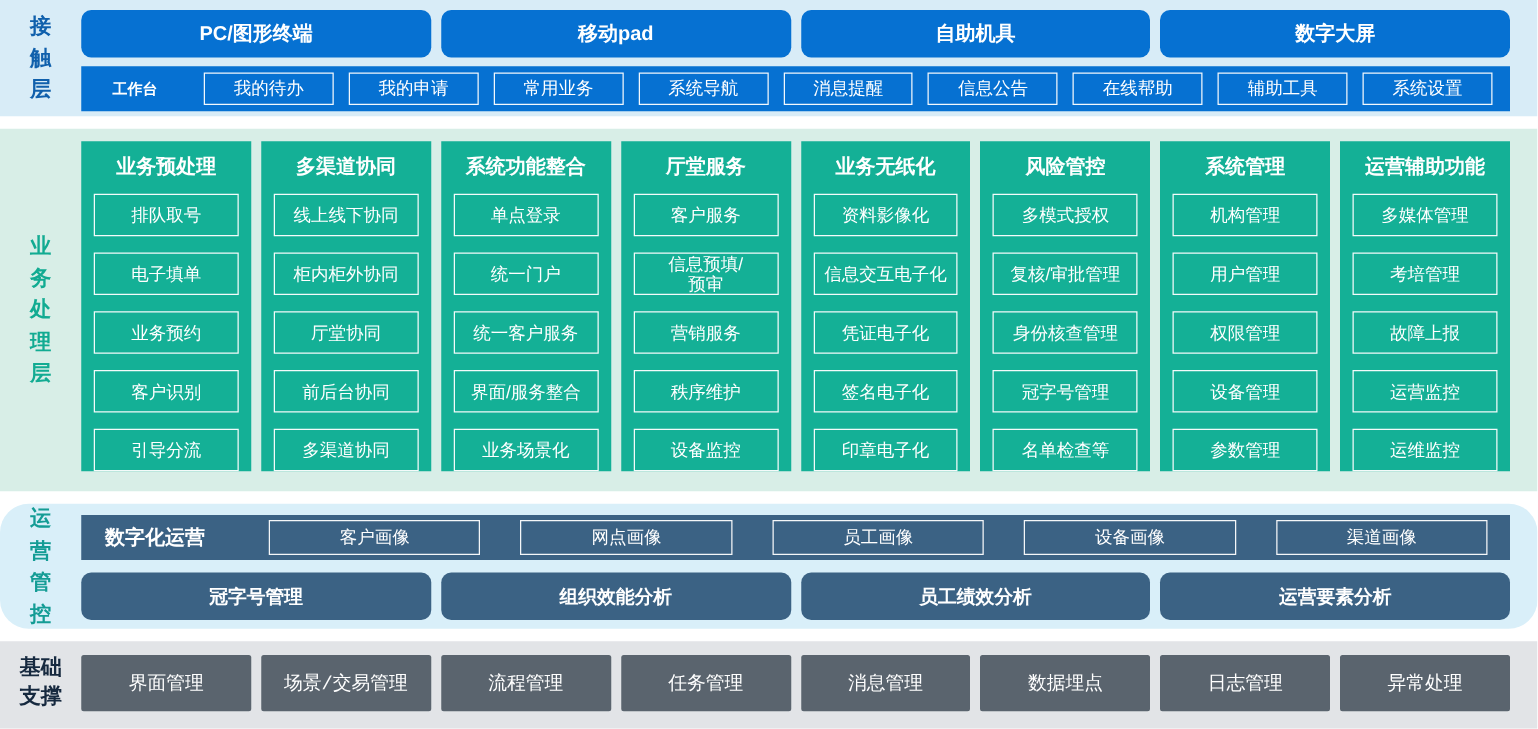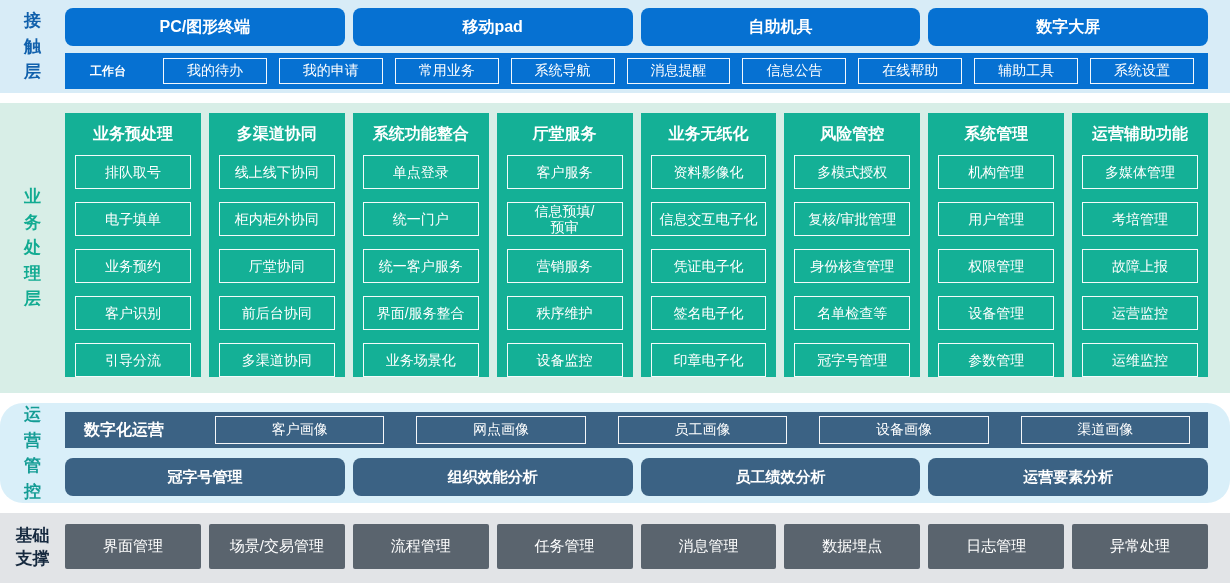--- a/index.html
+++ b/index.html
@@ -5,21 +5,21 @@
   * { margin:0; padding:0; box-sizing:border-box; }
   html,body { background:#ffffff; }
   body { font-family:"Liberation Sans", sans-serif; }
   .page { width:1230px; height:583px; background:#ffffff; display:flex; flex-direction:column; }
 
   .band { display:flex; }
   .band + .band { margin-top:10px; }
   .band-contact    { height:97px;  background:#d8ecf7; }
   .band-business   { height:290px; background:#d8eee7; }
   .band-ops        { height:100px; background:#d9eff9;border-radius:23px; }
-  .band-foundation { height:73px;  background:#e2e4e7; }
+  .band-foundation { height:73px;  background:#e2e4e7;font-family:Liberation Mono, monospace; }
 
   .gutter { width:65px; flex:0 0 65px; display:flex; align-items:center; justify-content:center; }
   .vlabel { width:22px; word-break:break-all; text-align:center; font-weight:bold; font-size:17px; line-height:1.5; }
   .vlabel.blue  { color:#1060ac; }
   .vlabel.green { color:#12ab92; }
   .vlabel.teal  { color:#149c95; }
   .sqlabel { width:42px; word-break:break-all; text-align:center; font-weight:bold; font-size:17px; line-height:1.35; color:#16293f; }
 
   .content { flex:1; margin-right:22px; min-width:0; }
 
@@ -150,22 +150,22 @@
             <button class="col-item">印章电子化</button>
           </div>
         </div>
 
         <div class="col">
           <div class="col-title">风险管控</div>
           <div class="col-items">
             <button class="col-item">多模式授权</button>
             <button class="col-item">复核/审批管理</button>
             <button class="col-item">身份核查管理</button>
+            <button class="col-item">冠字号管理</button>
             <button class="col-item">名单检查等</button>
-            <button class="col-item">冠字号管理</button>
           </div>
         </div>
 
         <div class="col">
           <div class="col-title">系统管理</div>
           <div class="col-items">
             <button class="col-item">机构管理</button>
             <button class="col-item">用户管理</button>
             <button class="col-item">权限管理</button>
             <button class="col-item">设备管理</button>

